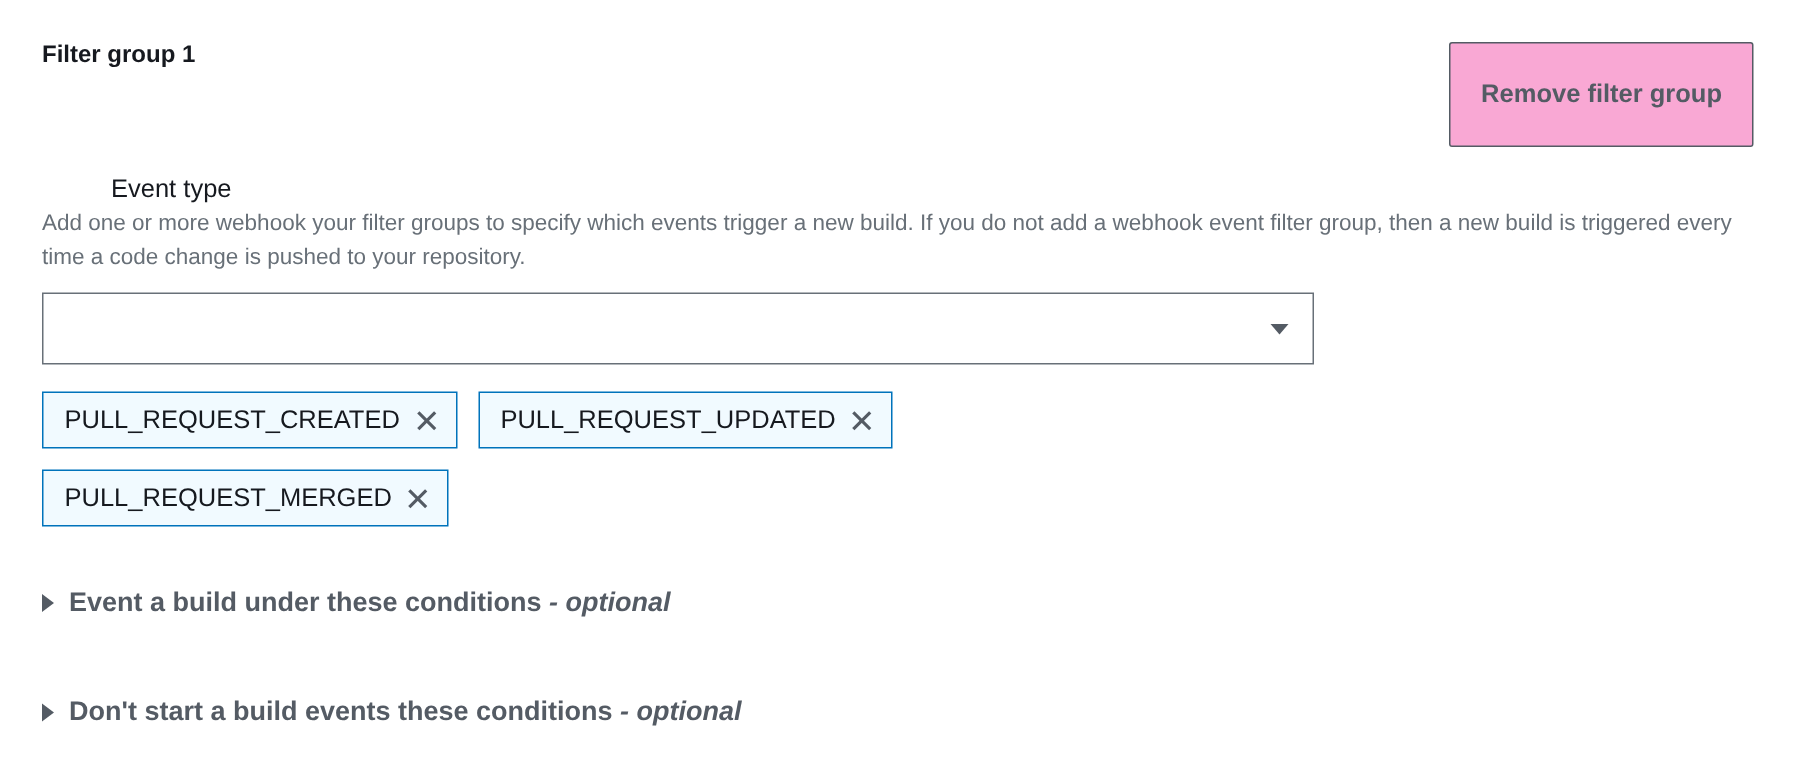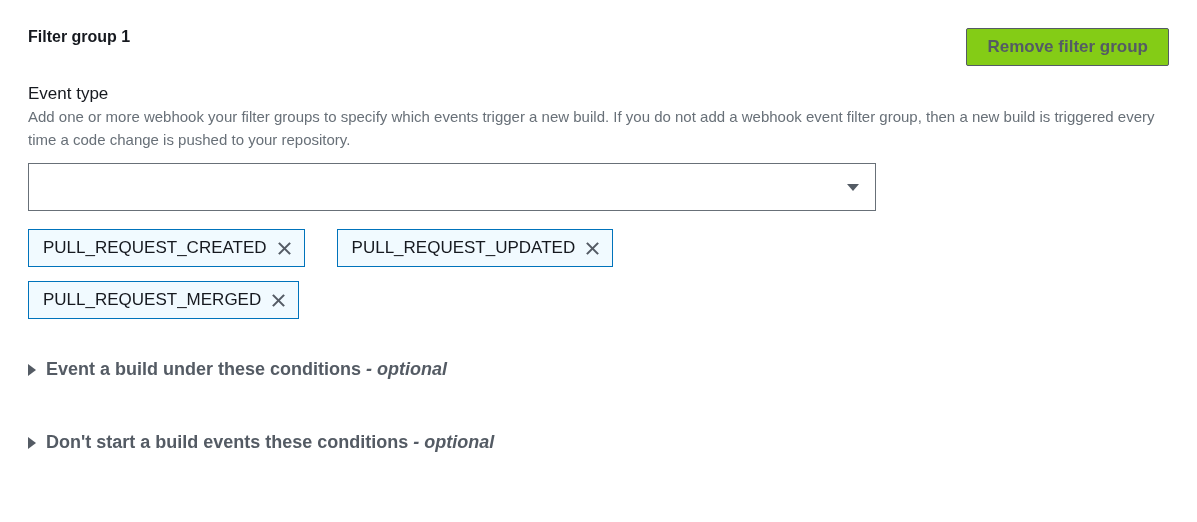--- a/index.html
+++ b/index.html
@@ -19,34 +19,35 @@
       justify-content: space-between;
       align-items: flex-start;
       margin-bottom: 18px;
     }
     .group-title {
       font-size: 16px;
       font-weight: 700;
       color: #16191f;
     }
     .remove-btn {
-      background: #84cc16;
+      background: #f9a8d4;
       border: 1px solid #545b64;
       border-radius: 2px;
-      padding: 8px 20px;
+      padding: 24px 20px;
       font-size: 17px;
       font-weight: 700;
       color: #545b64;
       cursor: pointer;
       font-family: inherit;
     }
     .field-label {
       font-size: 17px;
       color: #16191f;
       margin-bottom: 2px;
+      margin-left: 46px;
     }
     .field-description {
       font-size: 15px;
       color: #687078;
       line-height: 1.5;
       margin-bottom: 12px;
       max-width: 1140px;
     }
     .select-box {
       width: 848px;
@@ -63,21 +64,21 @@
     .caret-down {
       width: 0;
       height: 0;
       border-left: 6px solid transparent;
       border-right: 6px solid transparent;
       border-top: 7px solid #545b64;
     }
     .tags-row {
       display: flex;
       flex-wrap: wrap;
-      gap: 32px;
+      gap: 14px;
       margin-bottom: 14px;
     }
     .tags-row:last-of-type {
       margin-bottom: 0;
     }
     .tags-container {
       margin-bottom: 40px;
     }
     .tag {
       display: inline-flex;

